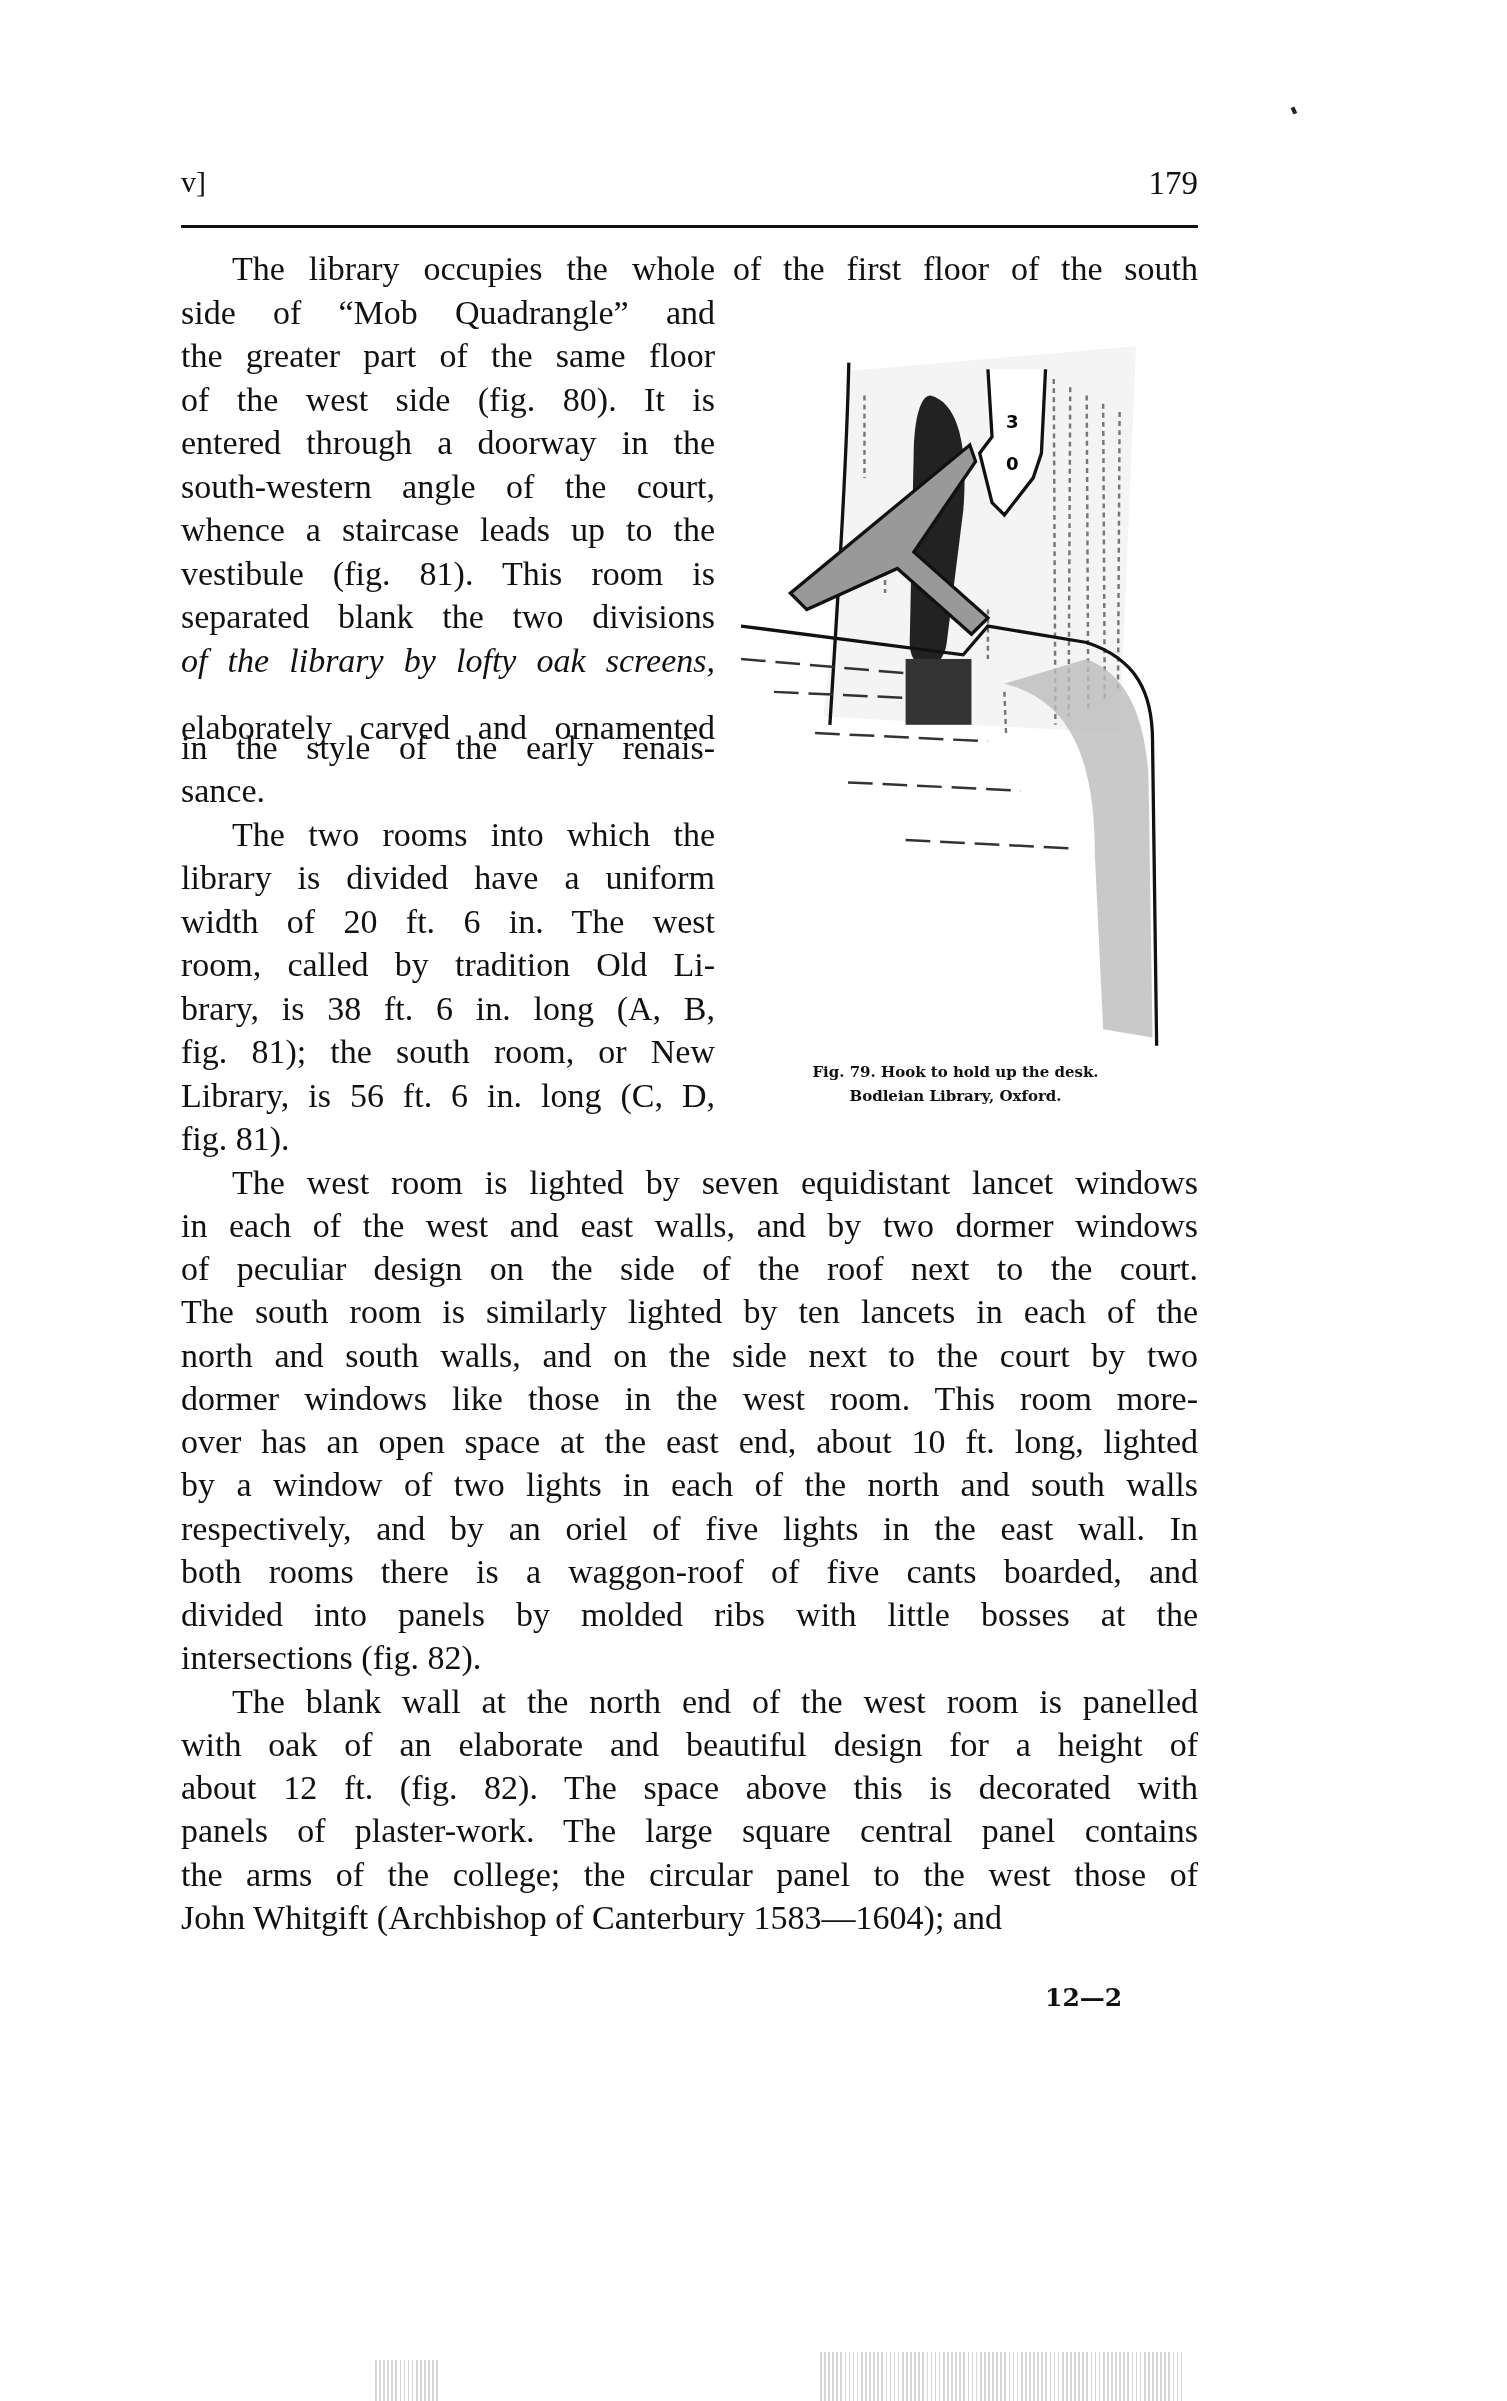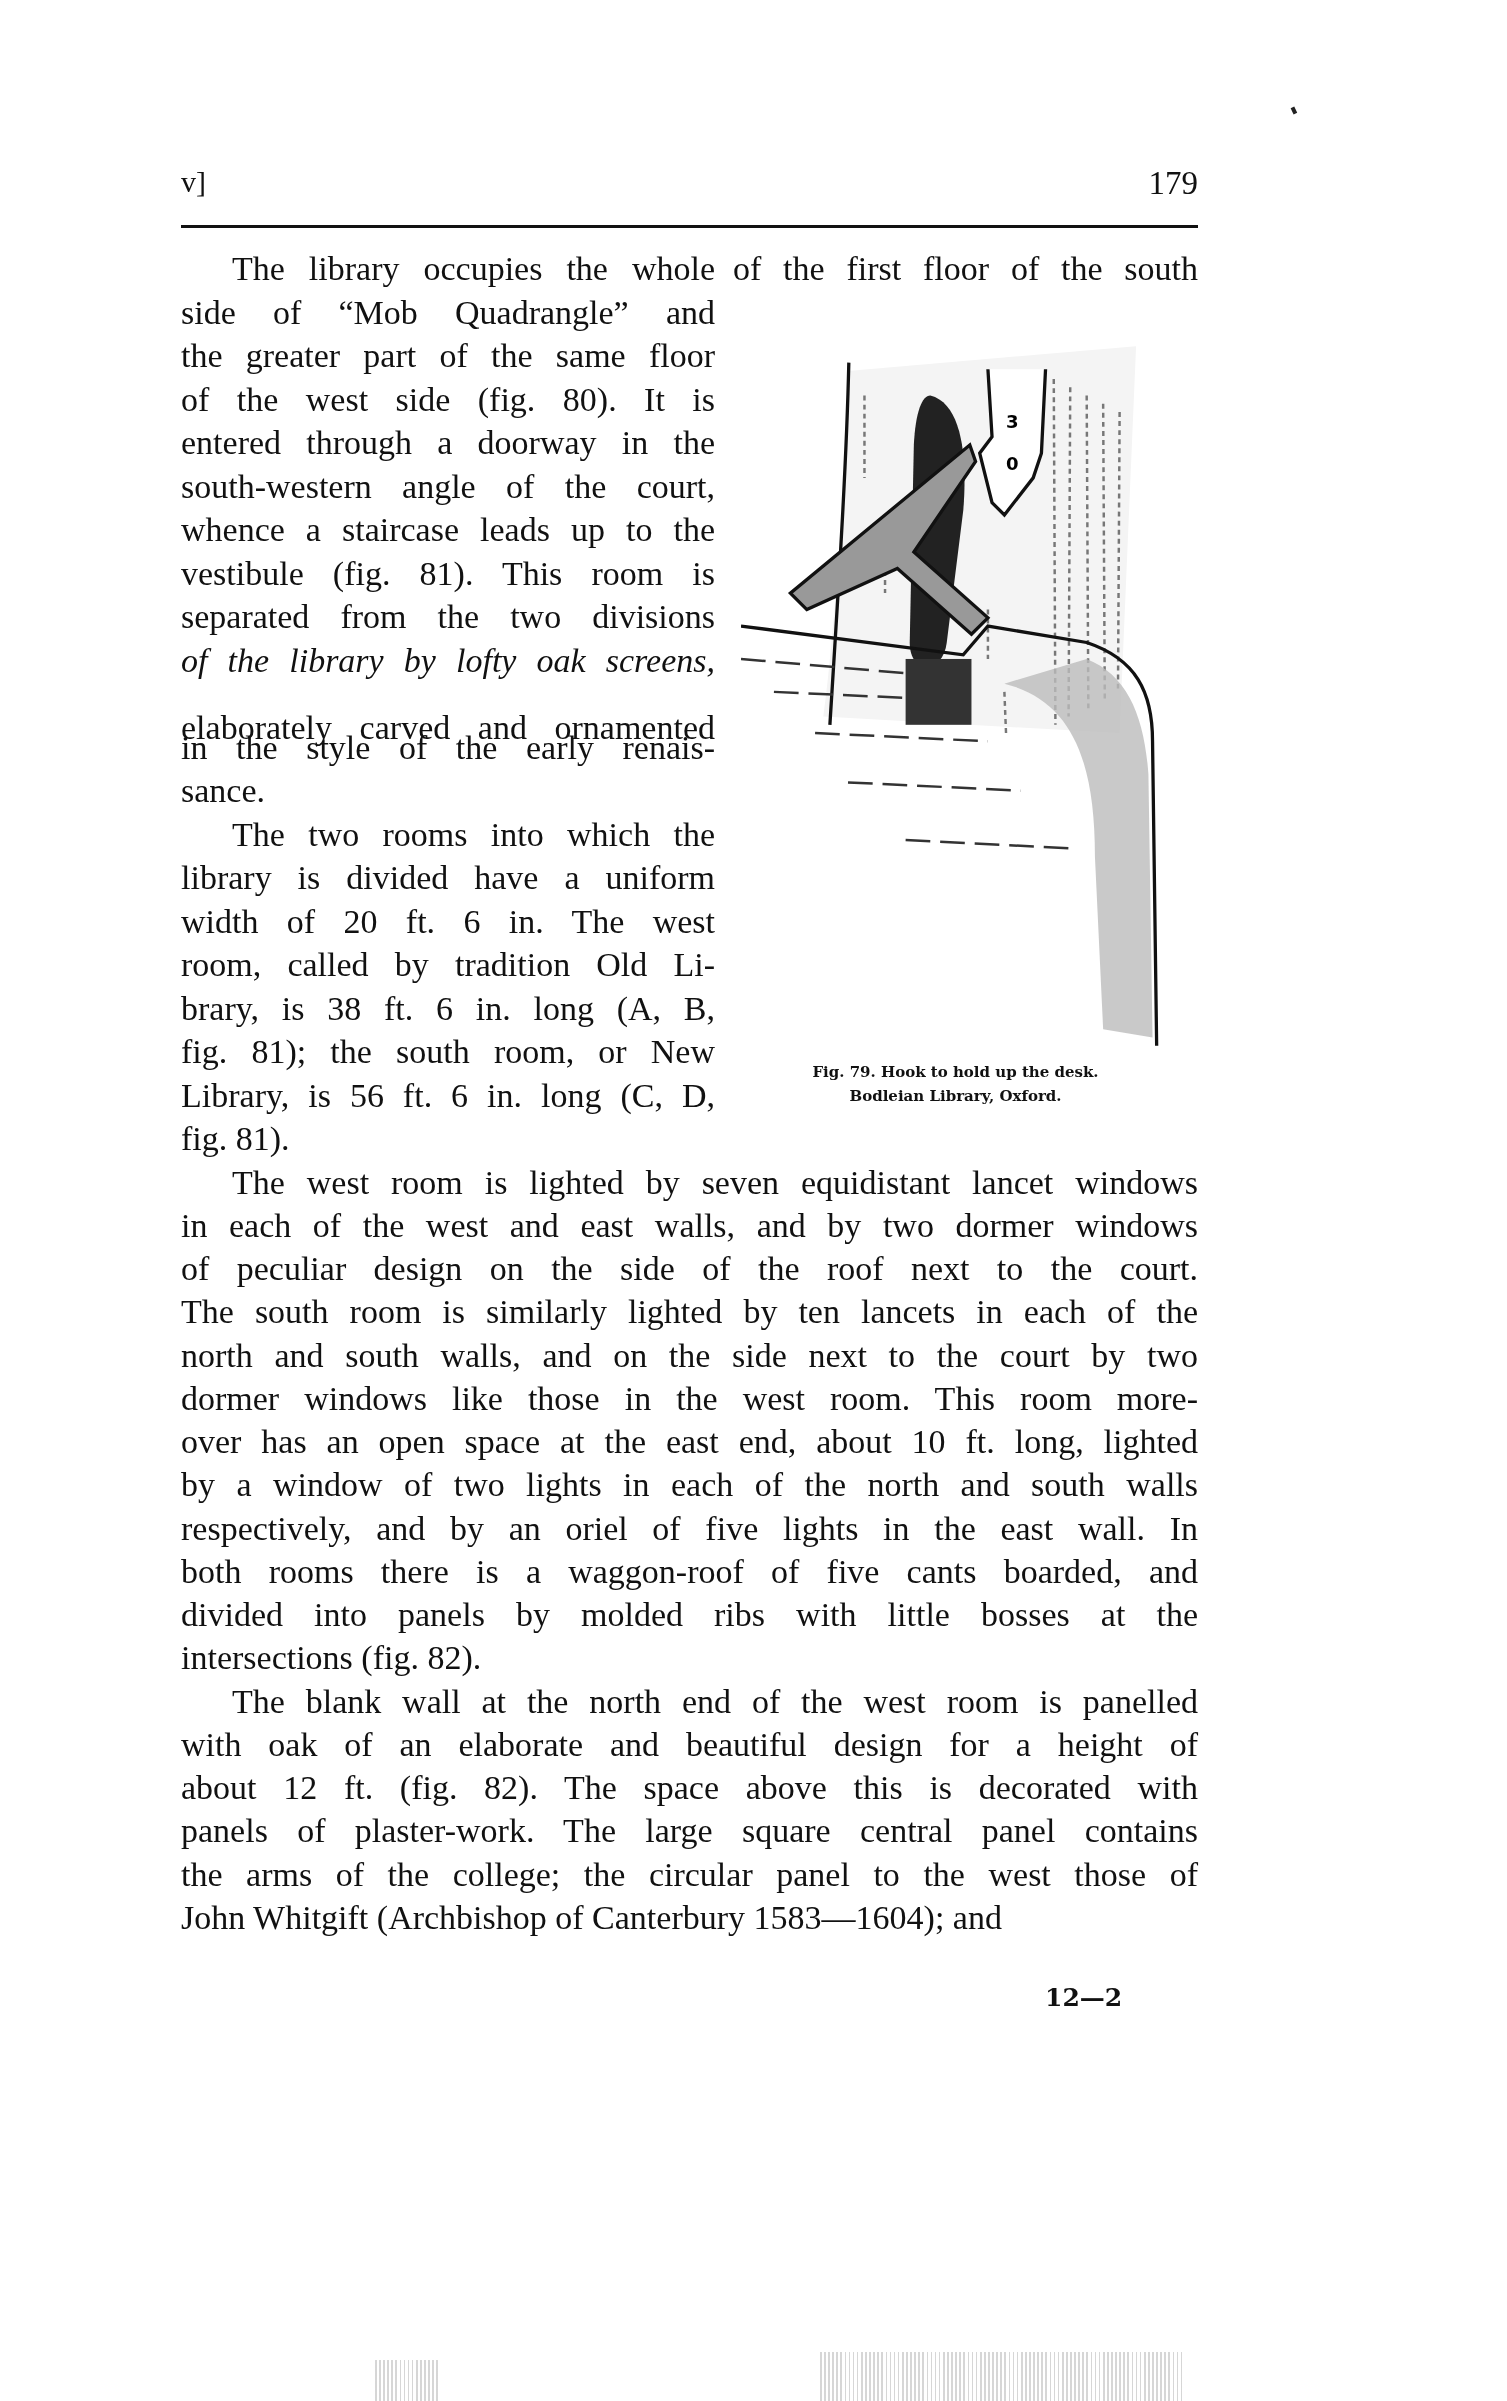--- a/index.html
+++ b/index.html
@@ -36,21 +36,21 @@
 <div id="body-text">
     <div class="line narrow indent" style="top: 247px;">The library occupies the whole</div>
     <div class="line" style="left: 733px; width: 465px; top: 247px;">of the first floor of the south</div>
     <div class="line narrow" style="top: 291px;">side of “Mob Quadrangle” and</div>
     <div class="line narrow" style="top: 334px;">the greater part of the same floor</div>
     <div class="line narrow" style="top: 378px;">of the west side (fig. 80).  It is</div>
     <div class="line narrow" style="top: 421px;">entered through a doorway in the</div>
     <div class="line narrow" style="top: 465px;">south-western angle of the court,</div>
     <div class="line narrow" style="top: 508px;">whence a staircase leads up to the</div>
     <div class="line narrow" style="top: 552px;">vestibule (fig. 81).  This room is</div>
-    <div class="line narrow" style="top: 595px;">separated from the two divisions</div>
+    <div class="line narrow" style="top: 595px;">separated blank the two divisions</div>
     <div class="line narrow" style="top: 639px; font-style: italic;">of the library by lofty oak screens,</div>
     <div class="line narrow" style="top: 682px; margin-top: 24px;">elaborately carved and ornamented</div>
     <div class="line narrow" style="top: 726px;">in the style of the early renais-</div>
     <div class="line narrow last" style="top: 769px;">sance.</div>
     <div class="line narrow indent" style="top: 813px;">The two rooms into which the</div>
     <div class="line narrow" style="top: 856px;">library is divided have a uniform</div>
     <div class="line narrow" style="top: 900px;">width of 20 ft. 6 in.  The west</div>
     <div class="line narrow" style="top: 943px;">room, called by tradition Old Li-</div>
     <div class="line narrow" style="top: 987px;">brary, is 38 ft. 6 in. long (A, B,</div>
     <div class="line narrow" style="top: 1030px;">fig. 81); the south room, or New</div>

